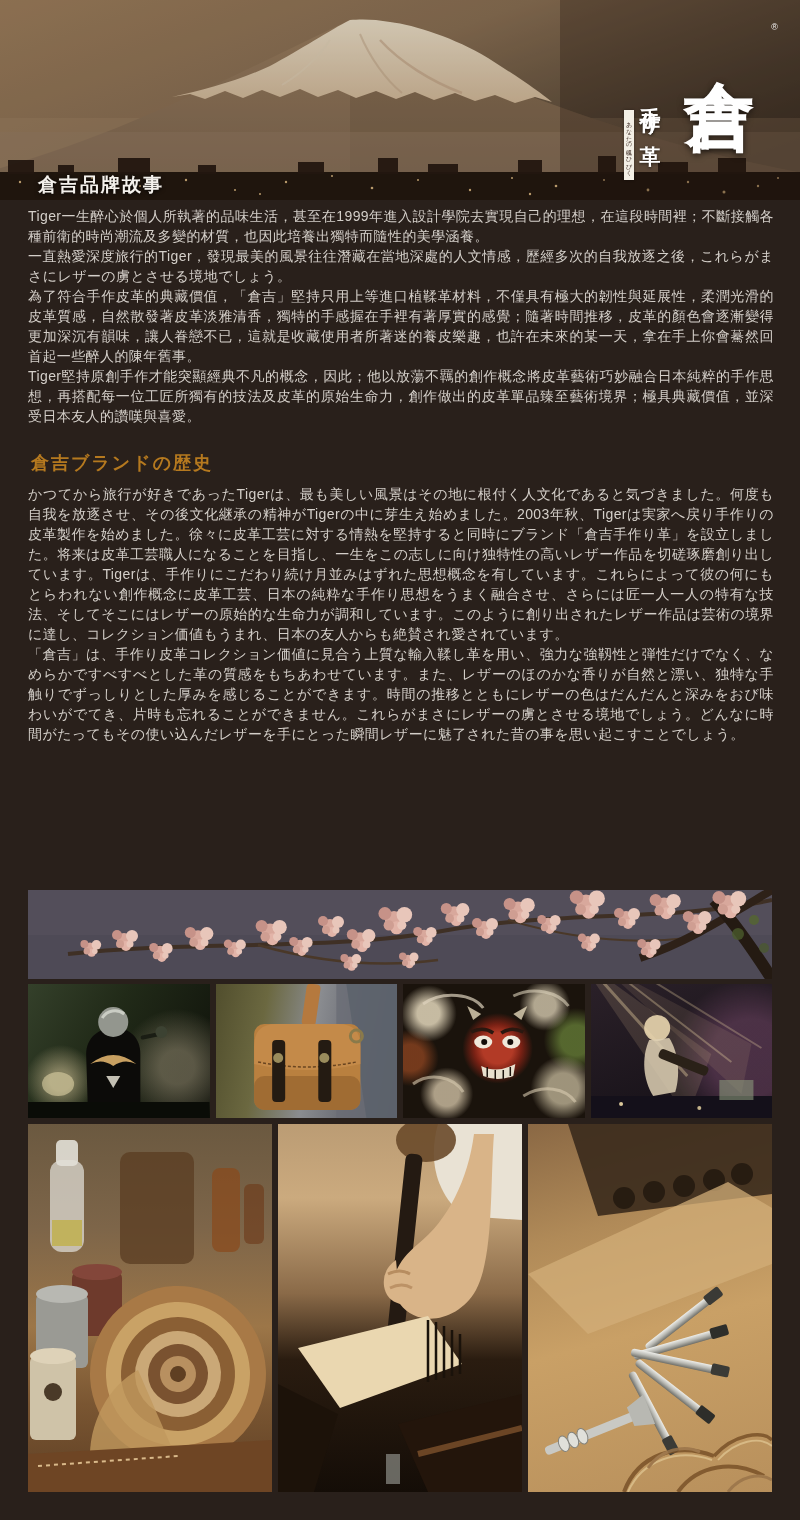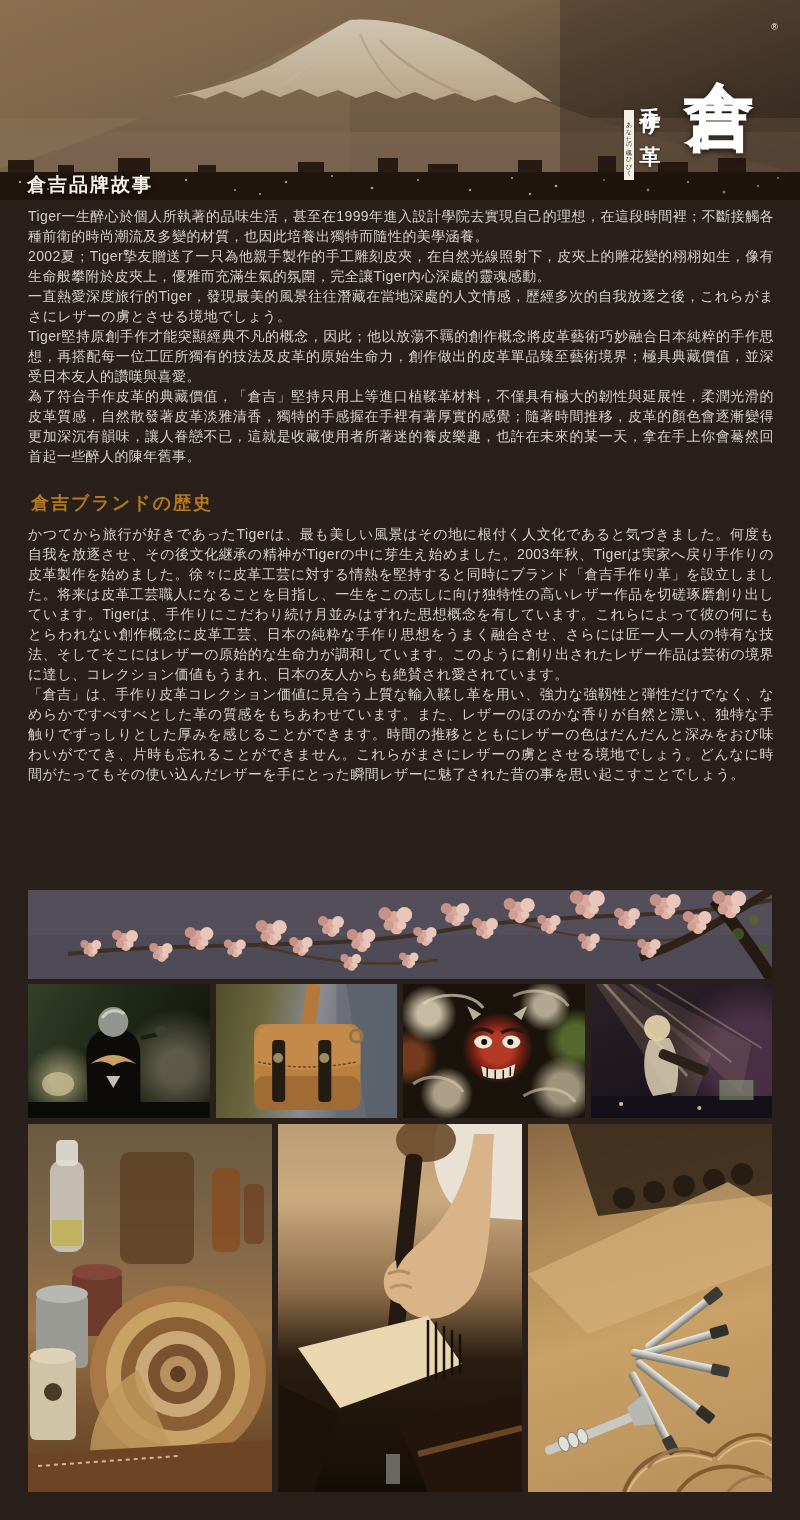--- a/index.html
+++ b/index.html
@@ -8,21 +8,21 @@
     background:#29201b;
     font-family:"Liberation Sans","DejaVu Sans",sans-serif;
     overflow:hidden;position:relative;
   }
   .page{position:relative;width:800px;height:1520px;}
 
   
   .hero{position:relative;width:800px;height:200px;overflow:hidden;}
   .hero-art{position:absolute;left:0;top:0;width:800px;height:200px;display:block;}
   .zh-heading{
-    position:absolute;left:27px;bottom:2px;margin:0;
+    position:absolute;left:38px;bottom:2px;margin:0;
     font-size:19px;font-weight:bold;letter-spacing:2px;
     color:#f4f1ec;text-shadow:0 1px 4px rgba(0,0,0,.85);
     z-index:5;
   }
   .logo{position:absolute;top:24px;right:30px;z-index:4;display:flex;align-items:flex-start;}
   .logo-side{display:flex;align-items:flex-start;margin-top:66px;}
   .tagline-strip{
     width:10px;height:70px;background:#f3efe5;
     display:flex;align-items:center;justify-content:center;
     margin-top:20px;box-shadow:0 0 3px rgba(0,0,0,.4);
@@ -194,24 +194,23 @@
         <span class="rmark">®</span>
       </div>
     </div>
 
     <h1 class="zh-heading">倉吉品牌故事</h1>
   </header>
 
   <main class="content">
     <section>
       <p>Tiger一生醉心於個人所執著的品味生活，甚至在1999年進入設計學院去實現自己的理想，在這段時間裡；不斷接觸各種前衛的時尚潮流及多變的材質，也因此培養出獨特而隨性的美學涵養。</p>
-      <p>2002夏；Tiger摯友贈送了一只為他親手製作的手工雕刻皮夾，在自然光線照射下，皮夾上的雕花變的栩栩如生，像有生命般攀附於皮夾上，優雅而充滿生氣的氛圍，完全讓Tiger內心深處的靈魂感動。</p>
       <p>一直熱愛深度旅行的Tiger，發現最美的風景往往潛藏在當地深處的人文情感，歷經多次的自我放逐之後，これらがまさにレザーの虜とさせる境地でしょう。</p>
+      <p>為了符合手作皮革的典藏價值，「倉吉」堅持只用上等進口植鞣革材料，不僅具有極大的韌性與延展性，柔潤光滑的皮革質感，自然散發著皮革淡雅清香，獨特的手感握在手裡有著厚實的感覺；隨著時間推移，皮革的顏色會逐漸變得更加深沉有韻味，讓人眷戀不已，這就是收藏使用者所著迷的養皮樂趣，也許在未來的某一天，拿在手上你會驀然回首起一些醉人的陳年舊事。</p>
       <p>Tiger堅持原創手作才能突顯經典不凡的概念，因此；他以放蕩不羈的創作概念將皮革藝術巧妙融合日本純粹的手作思想，再搭配每一位工匠所獨有的技法及皮革的原始生命力，創作做出的皮革單品臻至藝術境界；極具典藏價值，並深受日本友人的讚嘆與喜愛。</p>
-      <p>為了符合手作皮革的典藏價值，「倉吉」堅持只用上等進口植鞣革材料，不僅具有極大的韌性與延展性，柔潤光滑的皮革質感，自然散發著皮革淡雅清香，獨特的手感握在手裡有著厚實的感覺；隨著時間推移，皮革的顏色會逐漸變得更加深沉有韻味，讓人眷戀不已，這就是收藏使用者所著迷的養皮樂趣，也許在未來的某一天，拿在手上你會驀然回首起一些醉人的陳年舊事。</p>
     </section>
     <section>
       <h2 class="ja-heading">倉吉ブランドの歴史</h2>
       <p>かつてから旅行が好きであったTigerは、最も美しい風景はその地に根付く人文化であると気づきました。何度も自我を放逐させ、その後文化継承の精神がTigerの中に芽生え始めました。2003年秋、Tigerは実家へ戻り手作りの皮革製作を始めました。徐々に皮革工芸に対する情熱を堅持すると同時にブランド「倉吉手作り革」を設立しました。将来は皮革工芸職人になることを目指し、一生をこの志しに向け独特性の高いレザー作品を切磋琢磨創り出しています。Tigerは、手作りにこだわり続け月並みはずれた思想概念を有しています。これらによって彼の何にもとらわれない創作概念に皮革工芸、日本の純粋な手作り思想をうまく融合させ、さらには匠一人一人の特有な技法、そしてそこにはレザーの原始的な生命力が調和しています。このように創り出されたレザー作品は芸術の境界に達し、コレクション価値もうまれ、日本の友人からも絶賛され愛されています。</p>
       <p>「倉吉」は、手作り皮革コレクション価値に見合う上質な輸入鞣し革を用い、強力な強靱性と弾性だけでなく、なめらかですべすべとした革の質感をもちあわせています。また、レザーのほのかな香りが自然と漂い、独特な手触りでずっしりとした厚みを感じることができます。時間の推移とともにレザーの色はだんだんと深みをおび味わいがでてき、片時も忘れることができません。これらがまさにレザーの虜とさせる境地でしょう。どんなに時間がたってもその使い込んだレザーを手にとった瞬間レザーに魅了された昔の事を思い起こすことでしょう。</p>
     </section>
   </main>
 
   <div class="gallery">
 

